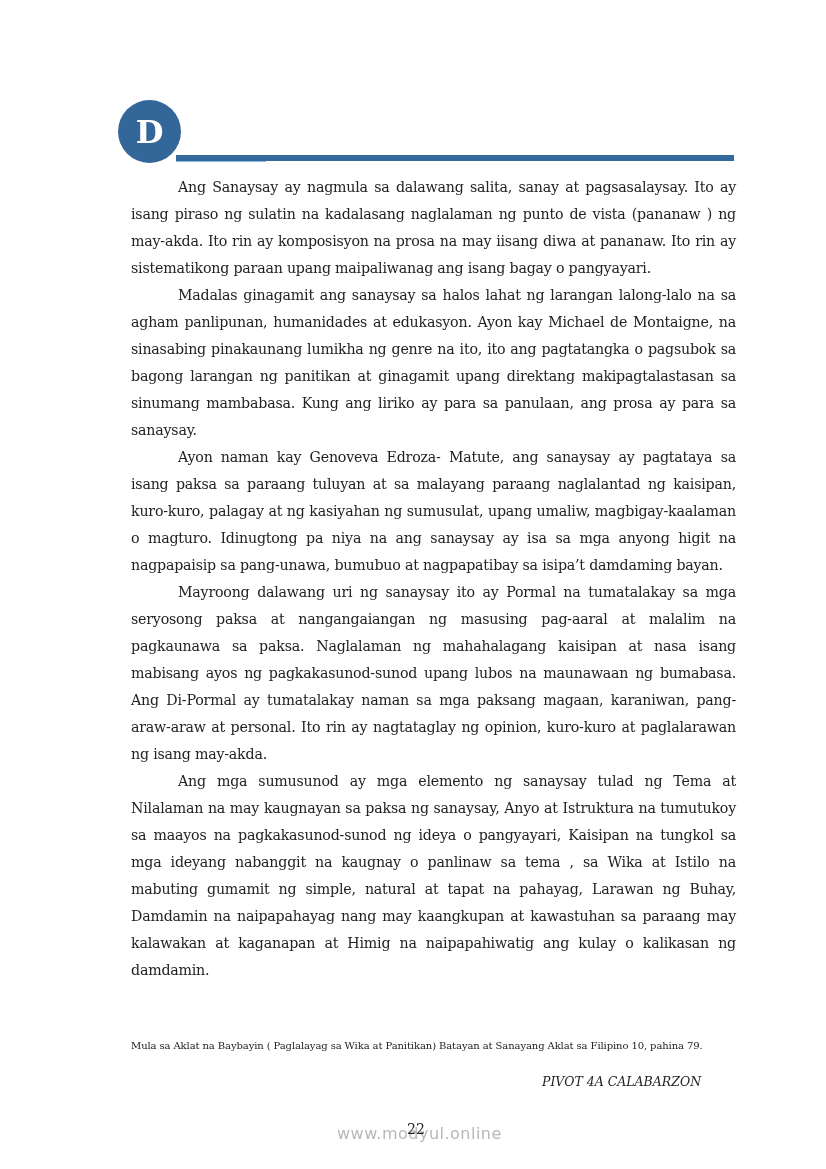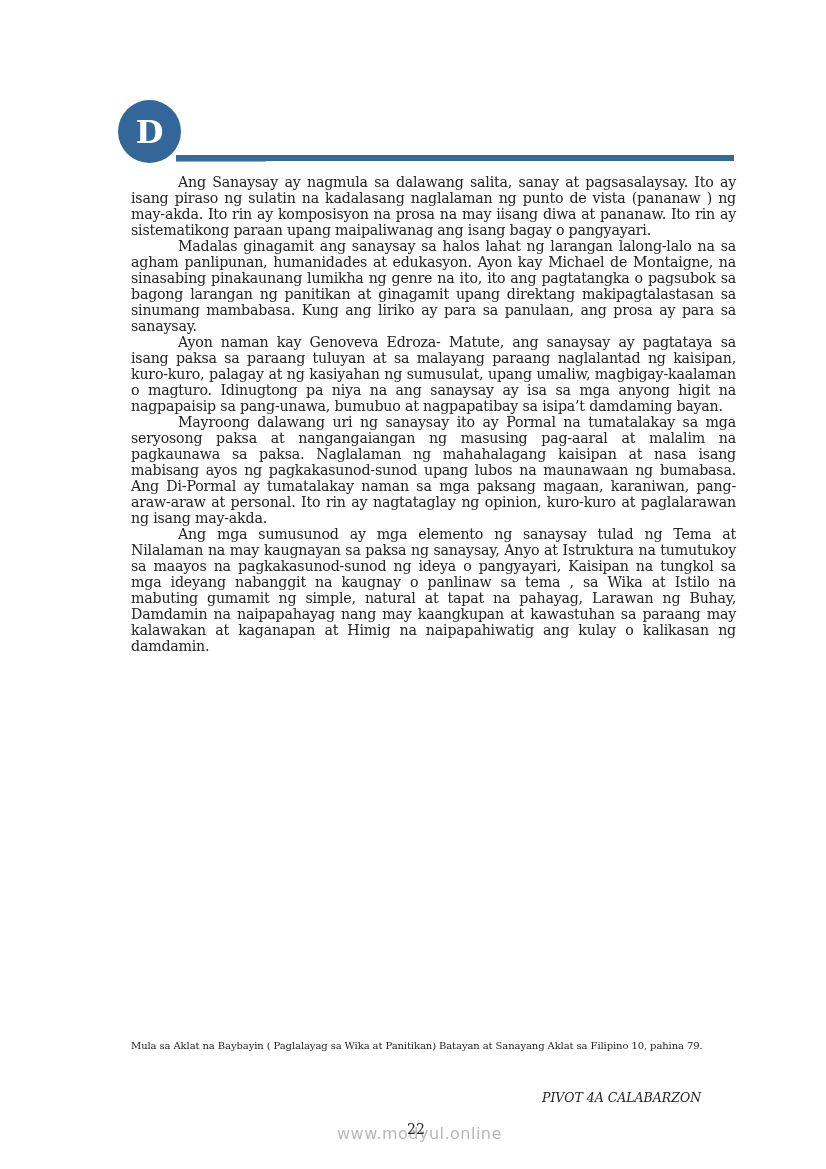--- a/index.html
+++ b/index.html
@@ -12,32 +12,32 @@
     }
     .rule {
       position: absolute; left: 176px; top: 155px; width: 558px; height: 6px;
       background: #34699c;
     }
     .rule .hl {
       position: absolute; left: 0; bottom: -1px; width: 90px; height: 1px; background: #8fb6db;
     }
     .body-text {
       position: absolute; left: 131px; top: 174px; width: 605px;
-      font-family: "DejaVu Serif", serif; font-size: 14.2px; line-height: 16px;
+      font-family: "DejaVu Serif", serif; font-size: 14.2px; line-height: 27px;
       color: #222222; text-align: justify; letter-spacing: -0.2px;
     }
     .body-text p { margin: 0; text-indent: 47px; }
     .source {
       position: absolute; left: 131px; top: 1040px; width: 620px;
       font-family: "DejaVu Serif", serif; font-size: 10px; color: #222;
       white-space: nowrap; letter-spacing: -0.1px;
     }
     .footer-label {
       position: absolute; left: 542px; top: 1074px;
-      font-family: "DejaVu Serif", serif; font-style: italic; font-size: 12.5px; color: #222; margin-top: 16px;
+      font-family: "DejaVu Serif", serif; font-style: italic; font-size: 12.5px; color: #222;
     }
     .watermark {
       position: absolute; left: 337px; top: 1124px;
       font-family: "DejaVu Sans", sans-serif; font-size: 16px; color: #b8b8b8; letter-spacing: 0.5px;
     }
     .page-num {
       position: absolute; left: 407px; top: 1121px;
       font-family: "DejaVu Serif", serif; font-size: 14px; color: #222;
     }
   </style>

